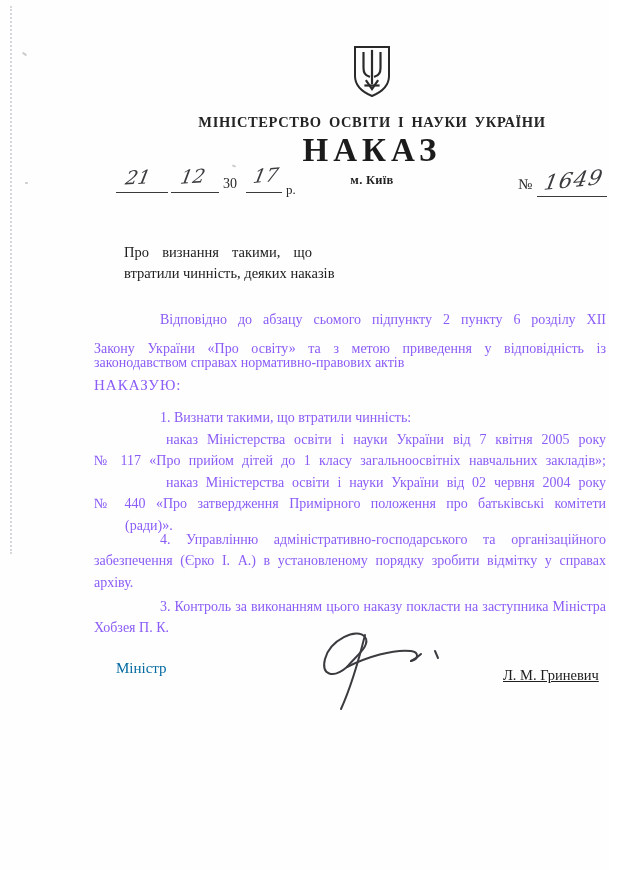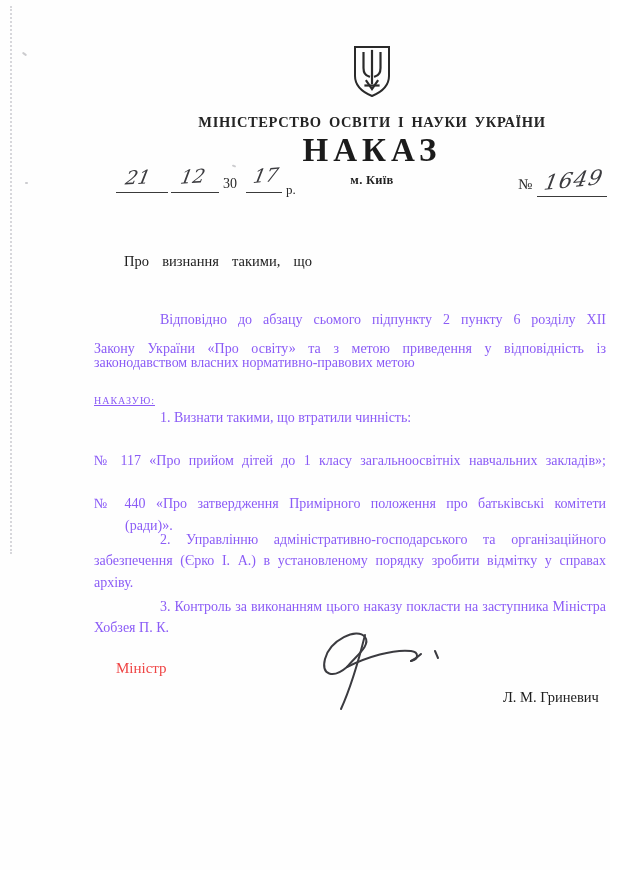--- a/index.html
+++ b/index.html
@@ -21,21 +21,21 @@
   .uline{border-bottom:1.5px solid #3a3a3a;height:0;}
   .hand{font-family:"DejaVu Serif",serif;font-style:italic;color:#3b3b3f;}
   
   .bodyline{left:94px;width:512px;font-size:14px;line-height:21.5px;color:#8b5cf6;}
   .jl{text-align:justify;text-align-last:justify;}
   .ind66{text-indent:66px;}
   .ind72{text-indent:72px;}
   .subject{left:124px;width:214px;font-size:14.5px;line-height:20.5px;color:#202020;}
   .subj1{text-align:justify;text-align-last:justify;padding-right:26px;}
   .orderword{letter-spacing:1px;}
-  .sig-label{font-size:15px;color:#ef4444;}
+  .sig-label{font-size:15px;color:#0369a1;}
   .sig-name{font-size:14.5px;color:#202020;}
 </style>
 </head>
 <body>
 
 <div class="page">
 
   <div class="abs scan-edge"></div>
   <div class="abs speck" style="left:22px;top:53px;width:5px;height:2px;transform:rotate(35deg);"></div>
   <div class="abs speck" style="left:25px;top:182px;width:3px;height:2px;"></div>
@@ -64,51 +64,54 @@
   <div class="abs uline" style="left:171px;top:192px;width:48px;"></div>
   <div class="abs printed" style="left:223px;top:176px;">30</div>
   <div class="abs hand" style="left:254px;top:164px;font-size:19px;transform:skewX(-16deg) rotate(-5deg);">17</div>
   <div class="abs uline" style="left:246px;top:192px;width:36px;"></div>
   <div class="abs printed" style="left:286px;top:182px;font-size:13px;">р.</div>
 
   <div class="abs printed" style="left:518px;top:176px;font-size:15px;">№</div>
   <div class="abs uline" style="left:537px;top:196px;width:70px;"></div>
   <div class="abs hand" style="left:545px;top:168px;font-size:21px;letter-spacing:1px;transform:skewX(-16deg) rotate(-6deg);">1649</div>
 
-  <div class="abs subject" style="top:251px;font-family:Liberation Serif, serif;">
+  <div class="abs subject" style="top:242px;font-family:Liberation Serif, serif;">
     <div class="subj1">Про визнання такими, що</div>
+    <div>втратили чинність, деяких наказів</div>
   </div>
 
   <div class="abs bodyline jl ind66" style="top:309px;">Відповідно до абзацу сьомого підпункту 2 пункту 6 розділу XII</div>
   <div class="abs bodyline jl" style="top:330px;margin-top:8px;">Закону України «Про освіту» та з метою приведення у відповідність із</div>
-  <div class="abs bodyline" style="top:352px;">законодавством власних нормативно-правових метою</div>
+  <div class="abs bodyline" style="top:352px;">законодавством справах нормативно-правових актів</div>
 
-  <div class="abs bodyline orderword" style="top:390px;font-size:10px;text-decoration:underline;">НАКАЗУЮ:</div>
+  <div class="abs bodyline orderword" style="top:375px;font-size:15px;">НАКАЗУЮ:</div>
 
   <div class="abs bodyline ind66" style="top:407px;">1. Визнати такими, що втратили чинність:</div>
+  <div class="abs bodyline jl ind72" style="top:429px;">наказ Міністерства освіти і науки України від 7 квітня 2005 року</div>
   <div class="abs bodyline jl" style="top:450px;">№ 117 «Про прийом дітей до 1 класу загальноосвітніх навчальних закладів»;</div>
+  <div class="abs bodyline jl ind72" style="top:472px;">наказ Міністерства освіти і науки України від 02 червня 2004 року</div>
   <div class="abs bodyline jl" style="top:493px;">№ 440 «Про затвердження Примірного положення про батьківські комітети</div>
   <div class="abs bodyline" style="top:515px;margin-left:31px;">(ради)».</div>
 
-  <div class="abs bodyline jl ind66" style="top:529px;">2. Управлінню адміністративно-господарського та організаційного</div>
+  <div class="abs bodyline jl ind66" style="top:529px;">4. Управлінню адміністративно-господарського та організаційного</div>
   <div class="abs bodyline" style="top:572px;">архіву.</div>
   <div class="abs bodyline jl" style="top:550px;">забезпечення (Єрко І. А.) в установленому порядку зробити відмітку у справах</div>
 
   <div class="abs bodyline jl ind66" style="top:596px;">3. Контроль за виконанням цього наказу покласти на заступника Міністра</div>
   <div class="abs bodyline" style="top:617px;">Хобзея П. К.</div>
 
   <div class="abs sig-label" style="left:116px;top:660px;">Міністр</div>
 
   <div class="abs" style="left:313px;top:625px;">
     <svg width="140" height="88" viewBox="0 0 140 88">
       <g fill="none" stroke="#3b3b40" stroke-width="2" stroke-linecap="round">
         <path d="M34 42 C20 54 8 50 12 34 C17 15 44 2 52 12 C58 20 44 30 34 42 Z"></path>
         <path d="M52 10 C46 34 38 62 28 84"></path>
         <path d="M34 42 C54 32 80 24 98 26 C106 27 106 34 98 36"></path>
         <path d="M98 36 C102 34 106 31 108 29"></path>
       </g>
       <path d="M122 26 l3 7" stroke="#3b3b40" stroke-width="2" stroke-linecap="round" fill="none"></path>
     </svg>
   </div>
 
-  <div class="abs sig-name" style="left:503px;top:689px;">Л. М. Гриневич</div>
+  <div class="abs sig-name" style="left:503px;top:667px;text-decoration:underline;">Л. М. Гриневич</div>
 
 </div>
 
 </body></html>

